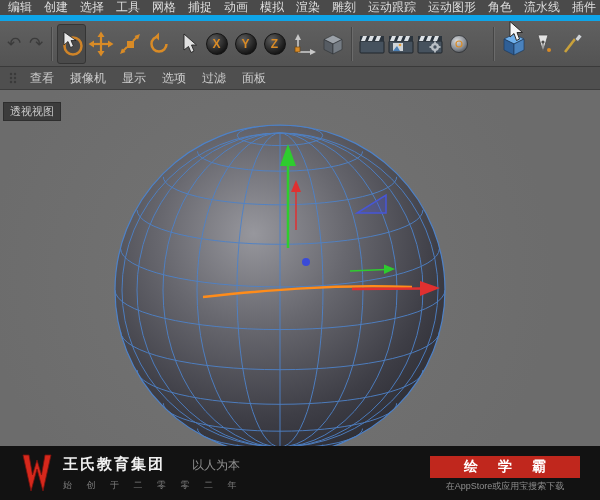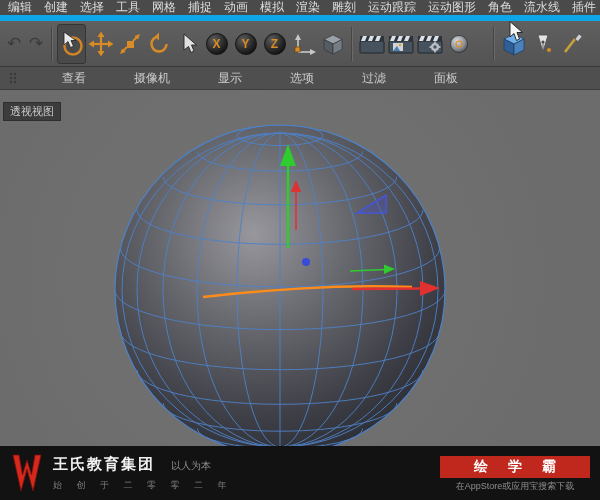--- a/index.html
+++ b/index.html
@@ -26,42 +26,42 @@
   .axis-circle {
     width:22px; height:22px; border-radius:50%;
     background:radial-gradient(circle at 35% 30%, #5d5d5d, #232323 60%, #000);
     border:1px solid #141414; display:flex; align-items:center; justify-content:center;
   }
   .axis-letter { color:#d98b26; font-size:12px; font-weight:bold; }
   .active-tool { background:#4a4a4a; border:1px solid #353535; border-radius:3px; }
   
   .viewbar {
     height:23px; background:#4f4f4f; border-bottom:1px solid #3c3c3c;
-    display:flex; align-items:center; font-size:12px; color:#cccccc; padding:0 4px;gap:32px;
+    display:flex; align-items:center; font-size:12px; color:#cccccc; padding:0 4px;
   }
   .viewbar-item { padding:0 8px; cursor:default; }
   .grip { margin:0 4px; display:flex; }
   
   .viewport {
     position:relative; height:356px;
     background:radial-gradient(circle at 45% 52%, #747474 0%, #6c6c6c 75%);
   }
   .viewport-label {
     position:absolute; top:12px; left:3px; background:#3c3c3c; color:#c9c9c9;
     font-size:11px; padding:1px 6px; border:1px solid #2e2e2e; z-index:5;
   }
   .vp-svg { position:absolute; top:0; left:0; }
   
   .footer {
     height:54px; background:#121212; display:flex; align-items:center;
-    padding:0 10px; gap:9px;
+    padding:0 20px; gap:9px;
   }
   .brand-row { display:flex; align-items:baseline; }
   .brand { color:#f0f0f0; font-size:15px; font-weight:bold; letter-spacing:2px; }
-  .slogan { color:#8f8f8f; font-size:10px; margin-left:16px; }
+  .slogan { color:#8f8f8f; font-size:12px; margin-left:27px; }
   .since { color:#7d7d7d; font-size:9px; letter-spacing:6px; margin-top:5px; }
   .footer-right { margin-left:auto; width:150px; text-align:center; }
   .promo-top { color:#9a9a9a; font-size:9px; letter-spacing:1px; white-space:nowrap; }
   .app-bar { background:#c0271d; color:#ffffff; font-size:14px; font-weight:bold; letter-spacing:8px; padding:2px 0 2px 8px; margin:3px 0 2px 0; }
   .promo-bottom { color:#8f8f8f; font-size:9px; white-space:nowrap; }
   
   .mouse-cursor { position:absolute; left:509px; top:21px; z-index:50; }
 </style>
 </head>
 <body>

